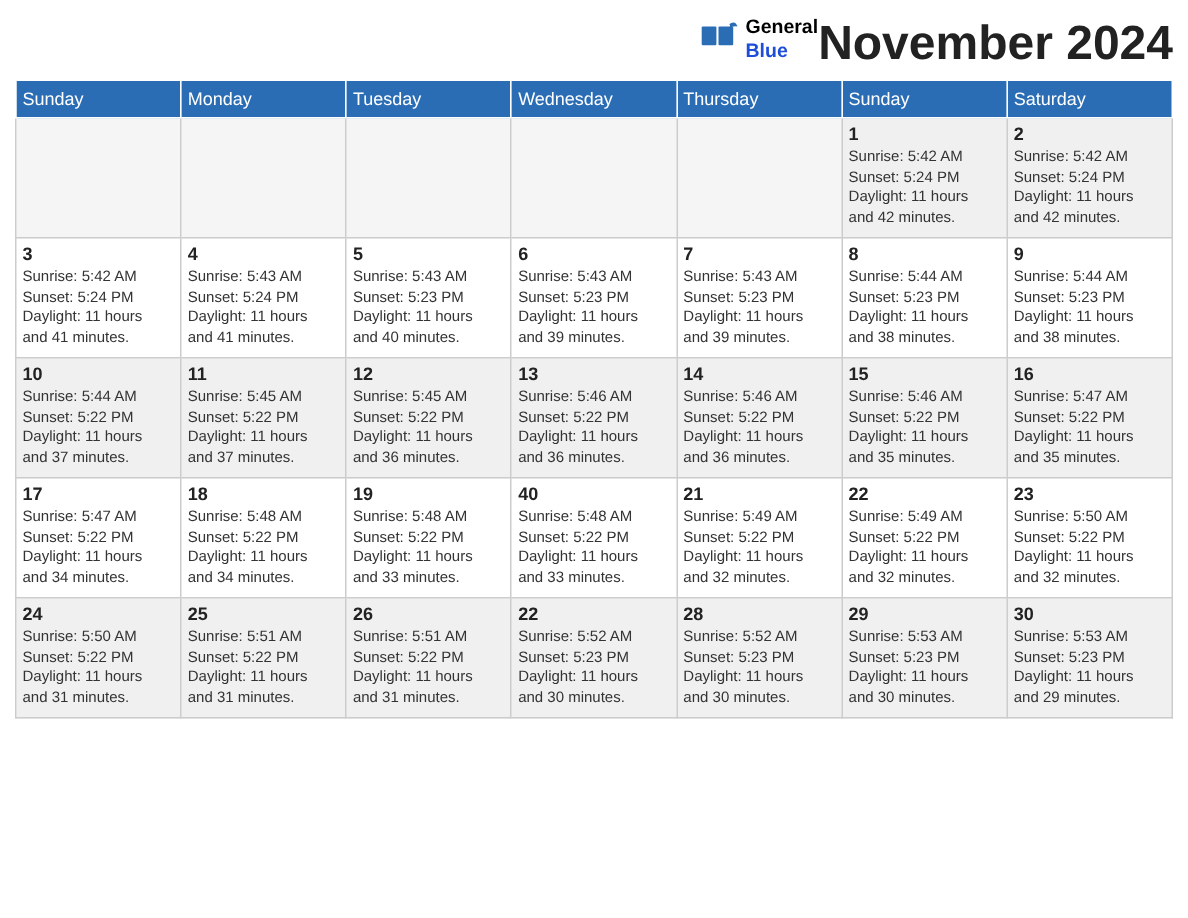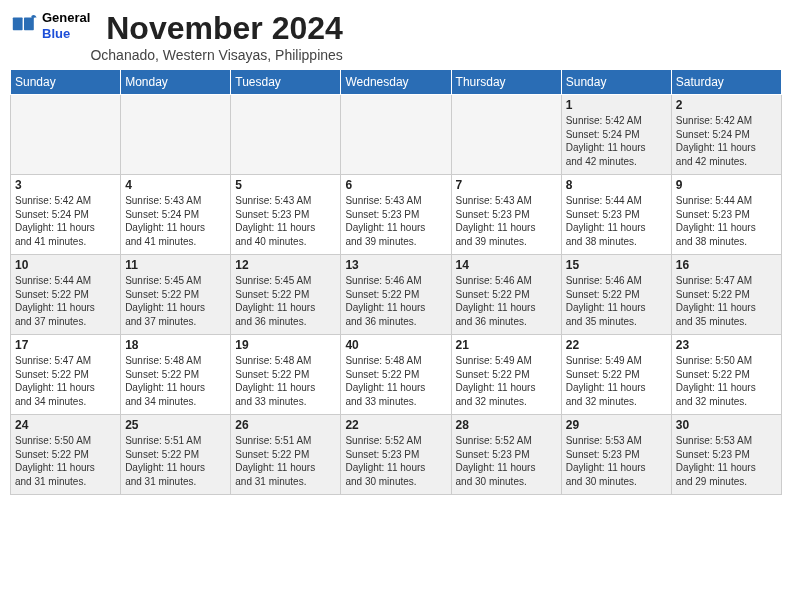--- a/index.html
+++ b/index.html
@@ -5,21 +5,21 @@
     * { box-sizing: border-box; margin: 0; padding: 0; }
     body {
       font-family: Arial, sans-serif;
       background: #fff;
       width: 792px;
       min-height: 612px;
       padding: 10px;
     }
     .header {
       display: flex;
-      justify-content: flex-start;
+      justify-content: flex-end;
       align-items: flex-start;
       margin-bottom: 6px;
     }
     .logo {
       display: flex;
       align-items: center;
       gap: 4px;
     }
     .logo-text {
       font-size: 13px;
@@ -97,21 +97,20 @@
 
       <path d="M30 6 Q36 2 38 8 Q34 7 30 10 Q32 6 30 6Z" fill="#2a6db5"></path>
     </svg>
     <div class="logo-text">
       <span class="general">General</span>
       <span class="blue">Blue</span>
     </div>
   </div>
   <div class="title-area">
     <div class="month-year">November 2024</div>
-    <div class="location">Ochanado, Western Visayas, Philippines</div>
   </div>
 </div>
 
 <table class="calendar">
   <thead>
     <tr>
     <th>Sunday</th>
         <th>Monday</th>
         <th>Tuesday</th>
         <th>Wednesday</th>

